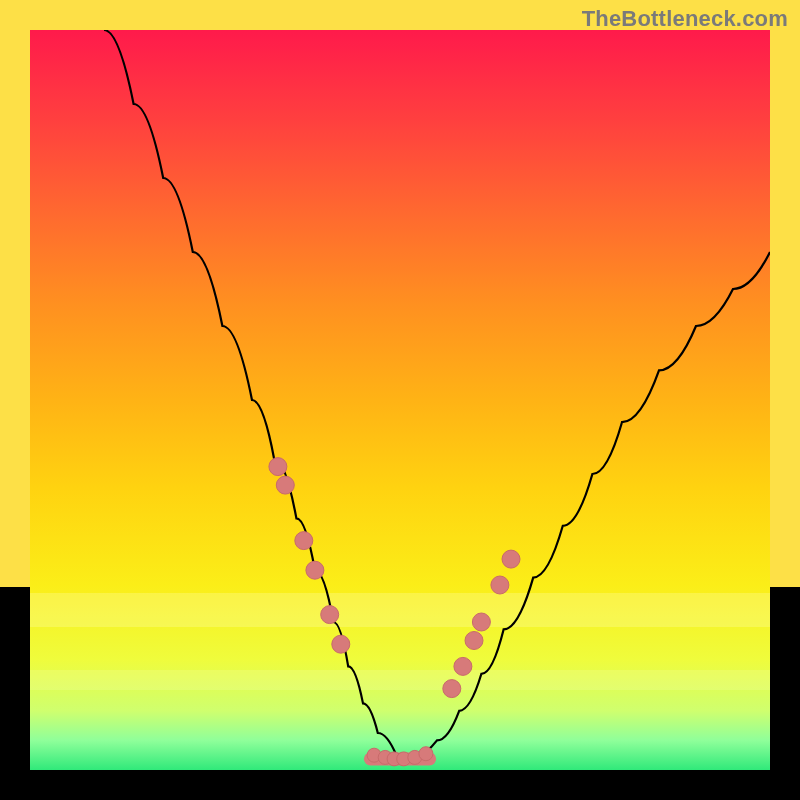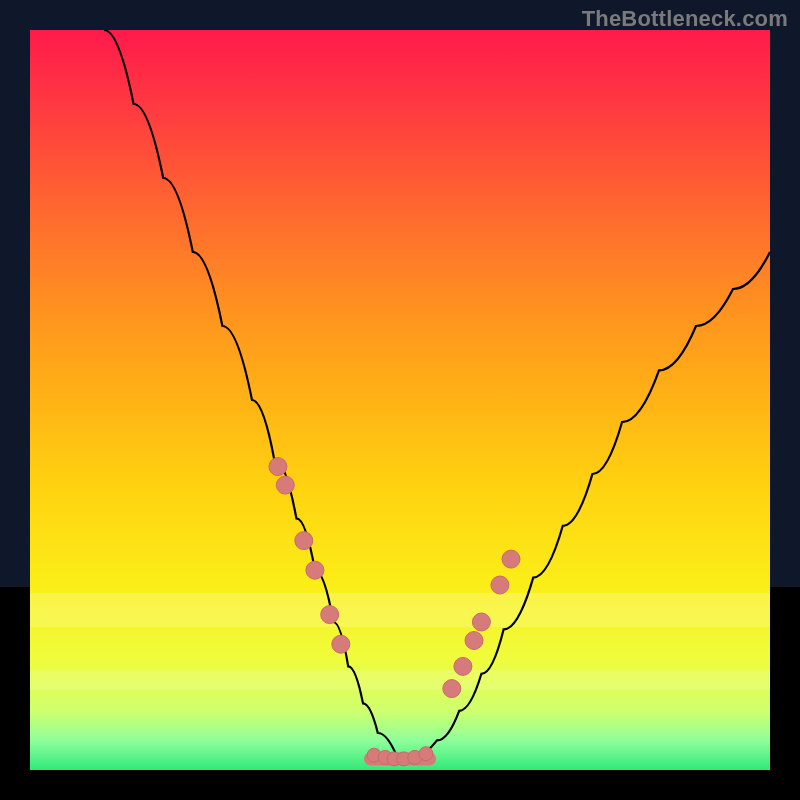--- a/index.html
+++ b/index.html
@@ -9,21 +9,21 @@
     height: 800px;
     background: #000;
     overflow: hidden;
   }
   .frame {
     position: absolute;
     left: 0;
     top: 0;
     width: 800px;
     height: 587px;
-    background: #0f172a;
+    background: #fde047;
   }
   .plot {
     position: absolute;
     left: 30px;
     top: 30px;
     width: 740px;
     height: 740px;
     background: linear-gradient(to bottom,
       #ff1a4b 0%,
       #ff3f3f 12%,

